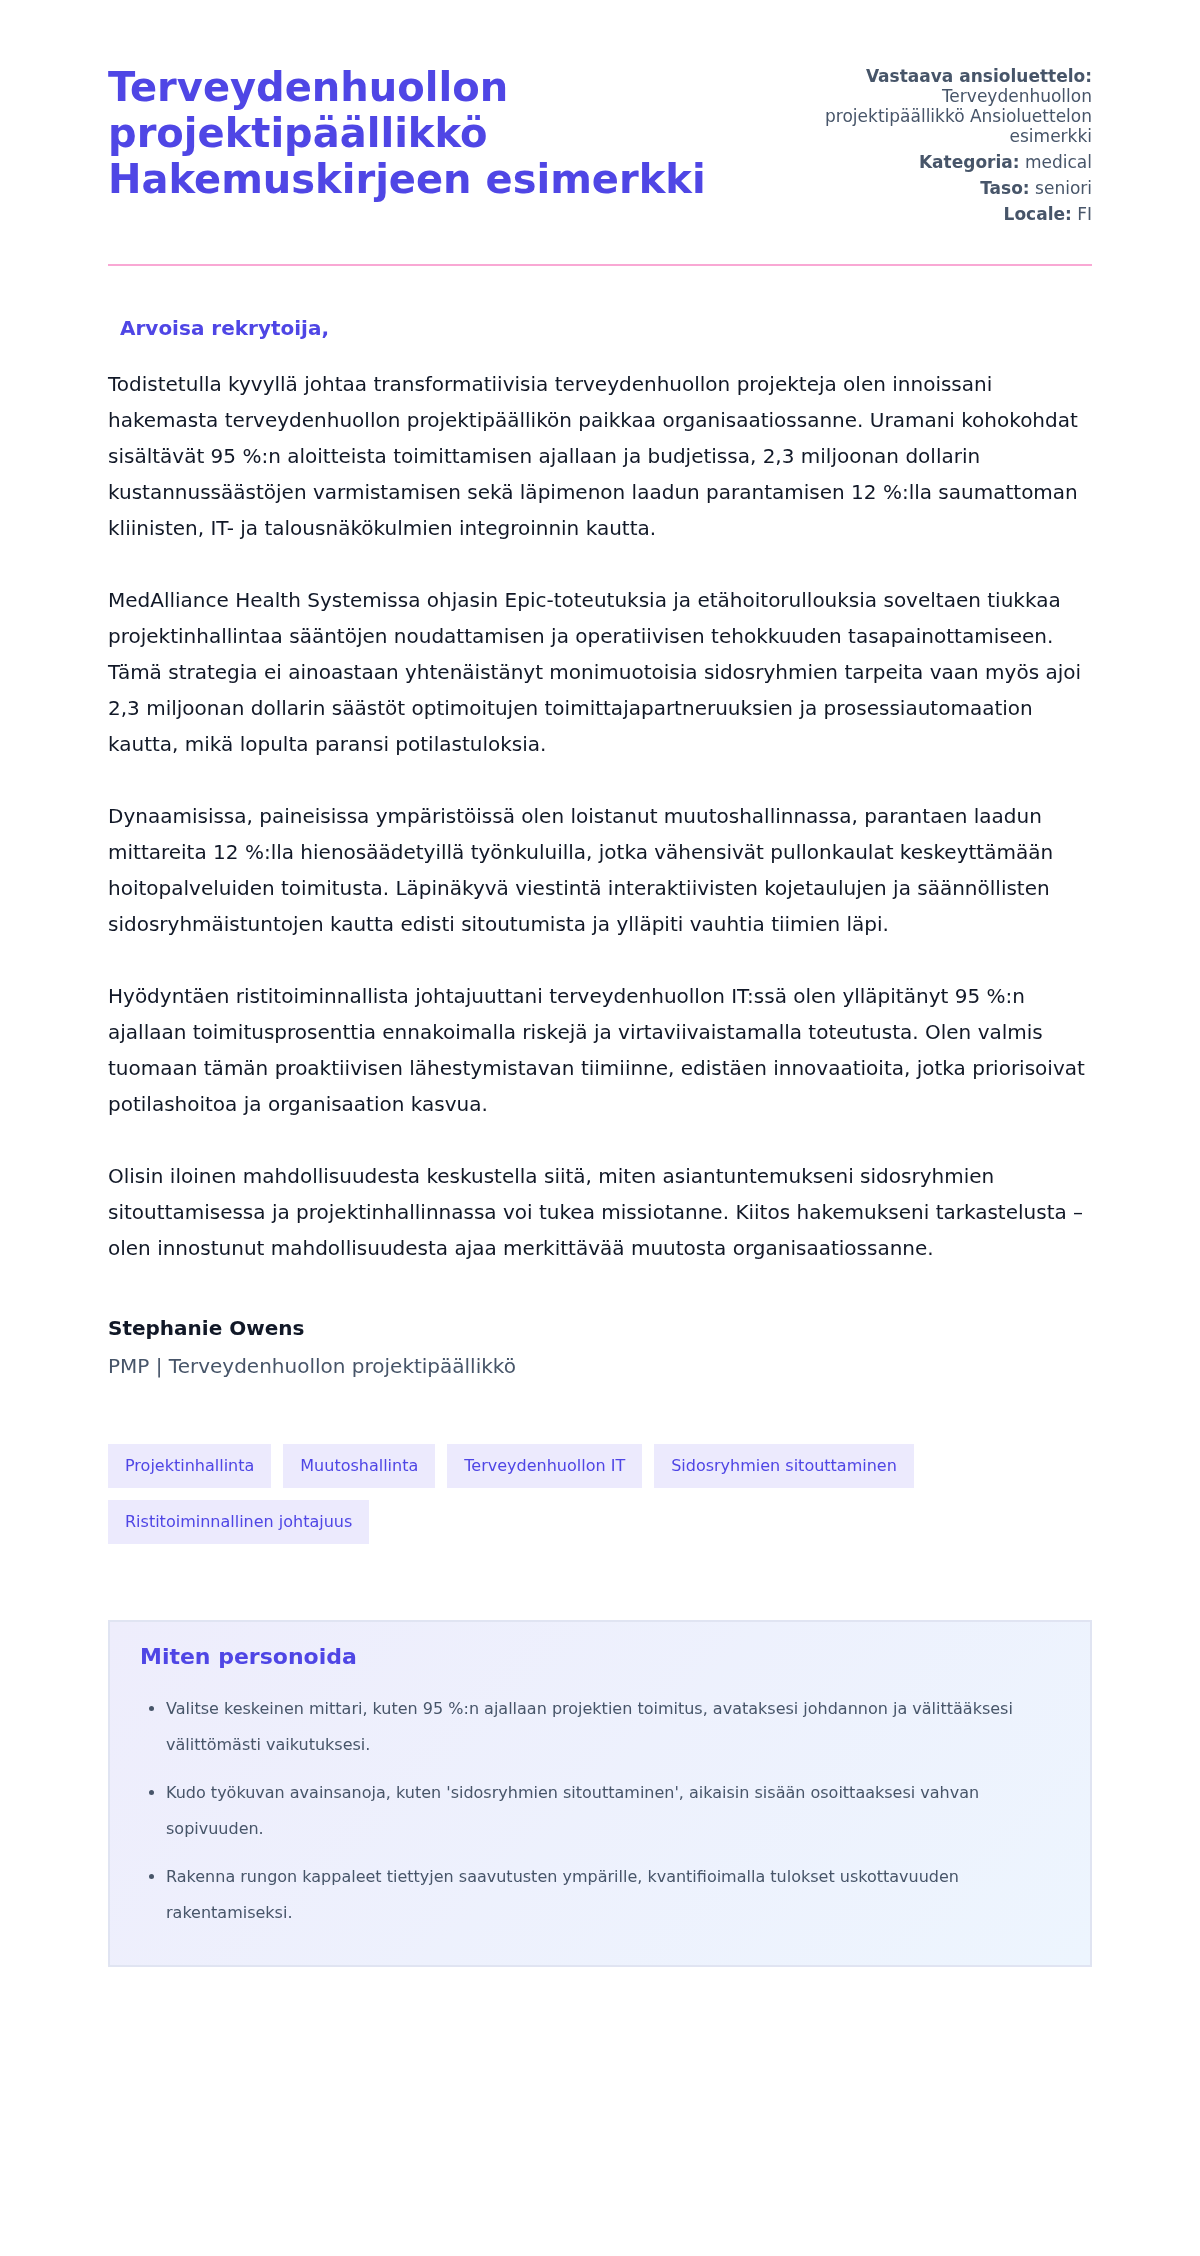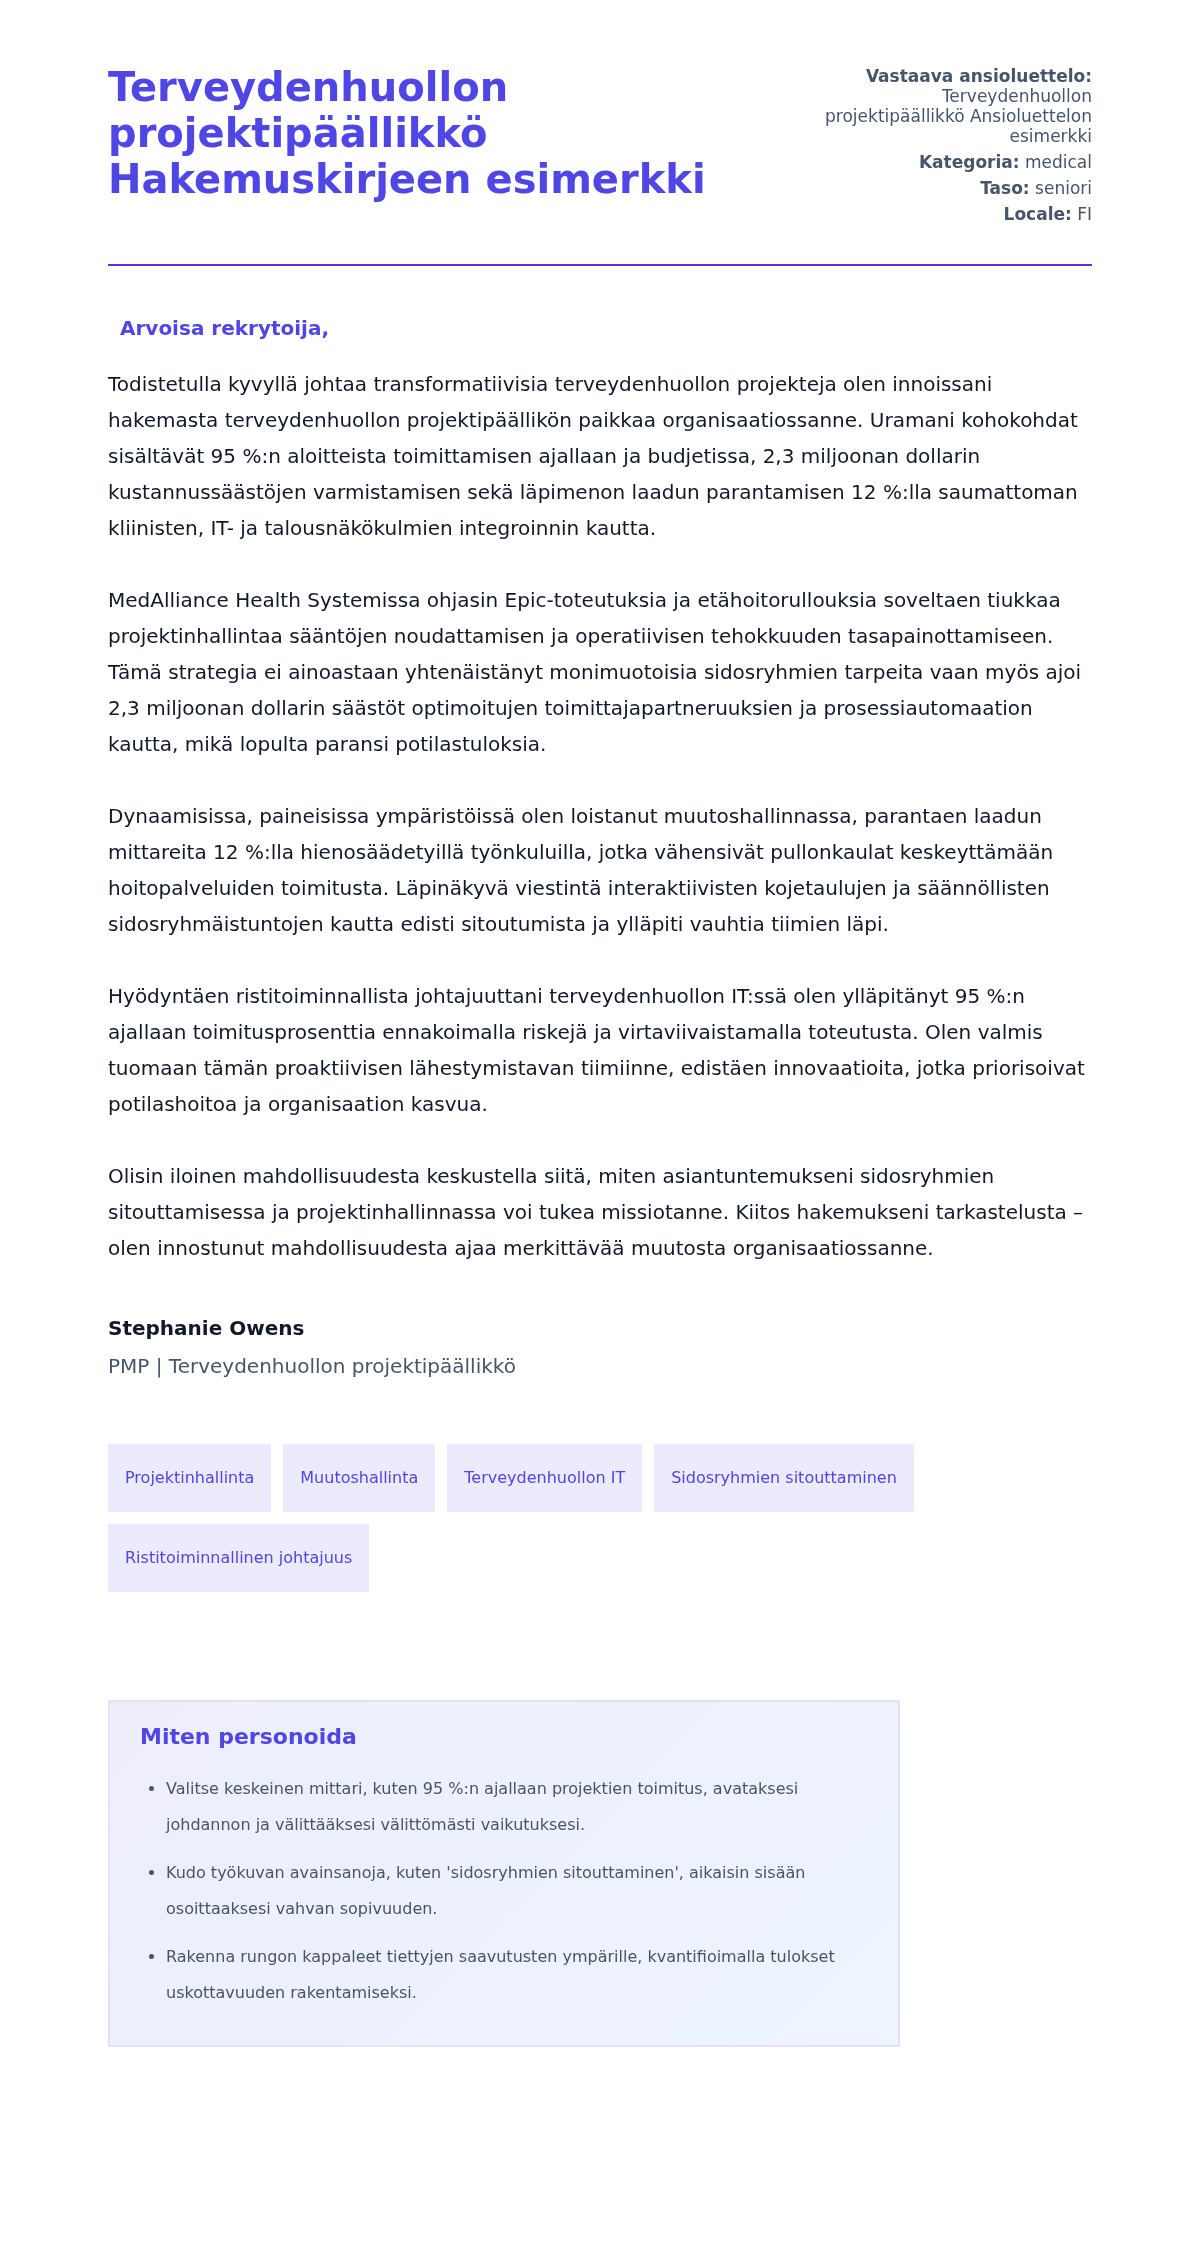--- a/index.html
+++ b/index.html
@@ -11,21 +11,21 @@
     }
     .page {
       box-sizing: border-box;
       width: 1200px;
       padding: 64px 108px 60px 108px;
     }
     .header {
       display: flex;
       align-items: flex-start;
       padding-bottom: 34px;
-      border-bottom: 2px solid #6d28d9;
+      border-bottom: 2px solid #f9a8d4;
     }
     .header-left { width: 700px; }
     .title {
       margin: 0;
       font-size: 40px;
       line-height: 46px;
       font-weight: bold;
       color: #4f46e5;
     }
     .subtitle {
@@ -76,26 +76,26 @@
       flex-wrap: wrap;
       gap: 12px 12px;
       margin-top: 66px;
       width: 1000px;
     }
     .tag {
       background: #eceafd;
       color: #4f46e5;
       font-size: 16px;
       line-height: 20px;
-      padding: 24px 17px;
+      padding: 12px 17px;
     }
     .tips {
-      margin-top: 108px;
+      margin-top: 76px;
       box-sizing: border-box;
-      width: 792px;
+      width: 984px;
       border: 2px solid #e0e4f2;
       background: linear-gradient(135deg, #eeedfc 0%, #edf5fe 100%);
       padding: 22px 30px 22px 30px;
     }
     .tips-title {
       margin: 0 0 22px 0;
       font-size: 22px;
       font-weight: bold;
       color: #4f46e5;
     }

